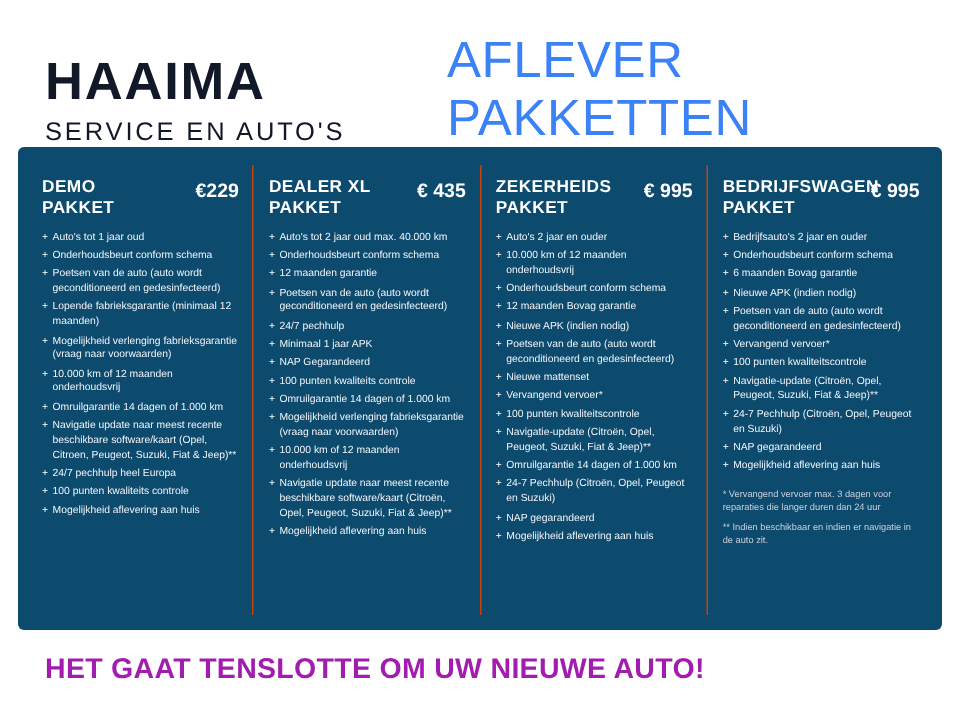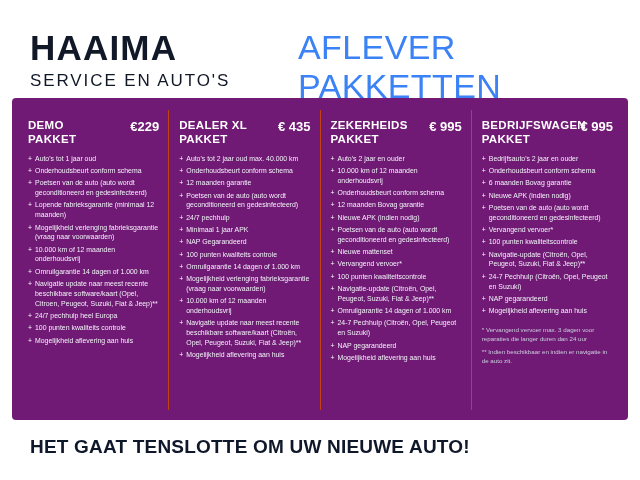--- a/index.html
+++ b/index.html
@@ -17,21 +17,21 @@
     position: relative;
     width: 640px;
     height: 480px;
     box-sizing: border-box;
     padding: 0;
   }
 
   
   .header {
     display: flex;
-    align-items: flex-start;
+    align-items: flex-end;
     padding: 26px 30px 0 30px;
     box-sizing: border-box;
     height: 98px;
   }
   .brand {
     width: 250px;
     padding-top: 4px;
   }
   .brand-name {
     font-size: 35px;
@@ -61,21 +61,21 @@
     letter-spacing: 0.4px;
   }
   .headline-l2 {
     margin-top: 1px;
   }
 
   
   .strip {
     position: relative;
     margin: 0 12px;
-    background: #701a75;
+    background: #0c4a6e;
     border-radius: 4px;
     height: 322px;
     display: flex;
     box-sizing: border-box;
     padding: 12px 6px 10px 6px;
   }
   .card {
     flex: 1;
     box-sizing: border-box;
     padding: 8px 9px 6px 10px;
@@ -135,21 +135,21 @@
 
   
   .footer {
     padding: 16px 30px 0 30px;
     text-align: left;
   }
   .footer-text {
     font-size: 19px;
     font-weight: bold;
     letter-spacing: 0.2px;
-    color: #0f172a;
+    color: #a21caf;
   }
 </style>
 </head>
 <body>
 
 <div class="page">
 
   <div class="header">
     <div class="brand">
       <div class="brand-name">HAAIMA</div>

